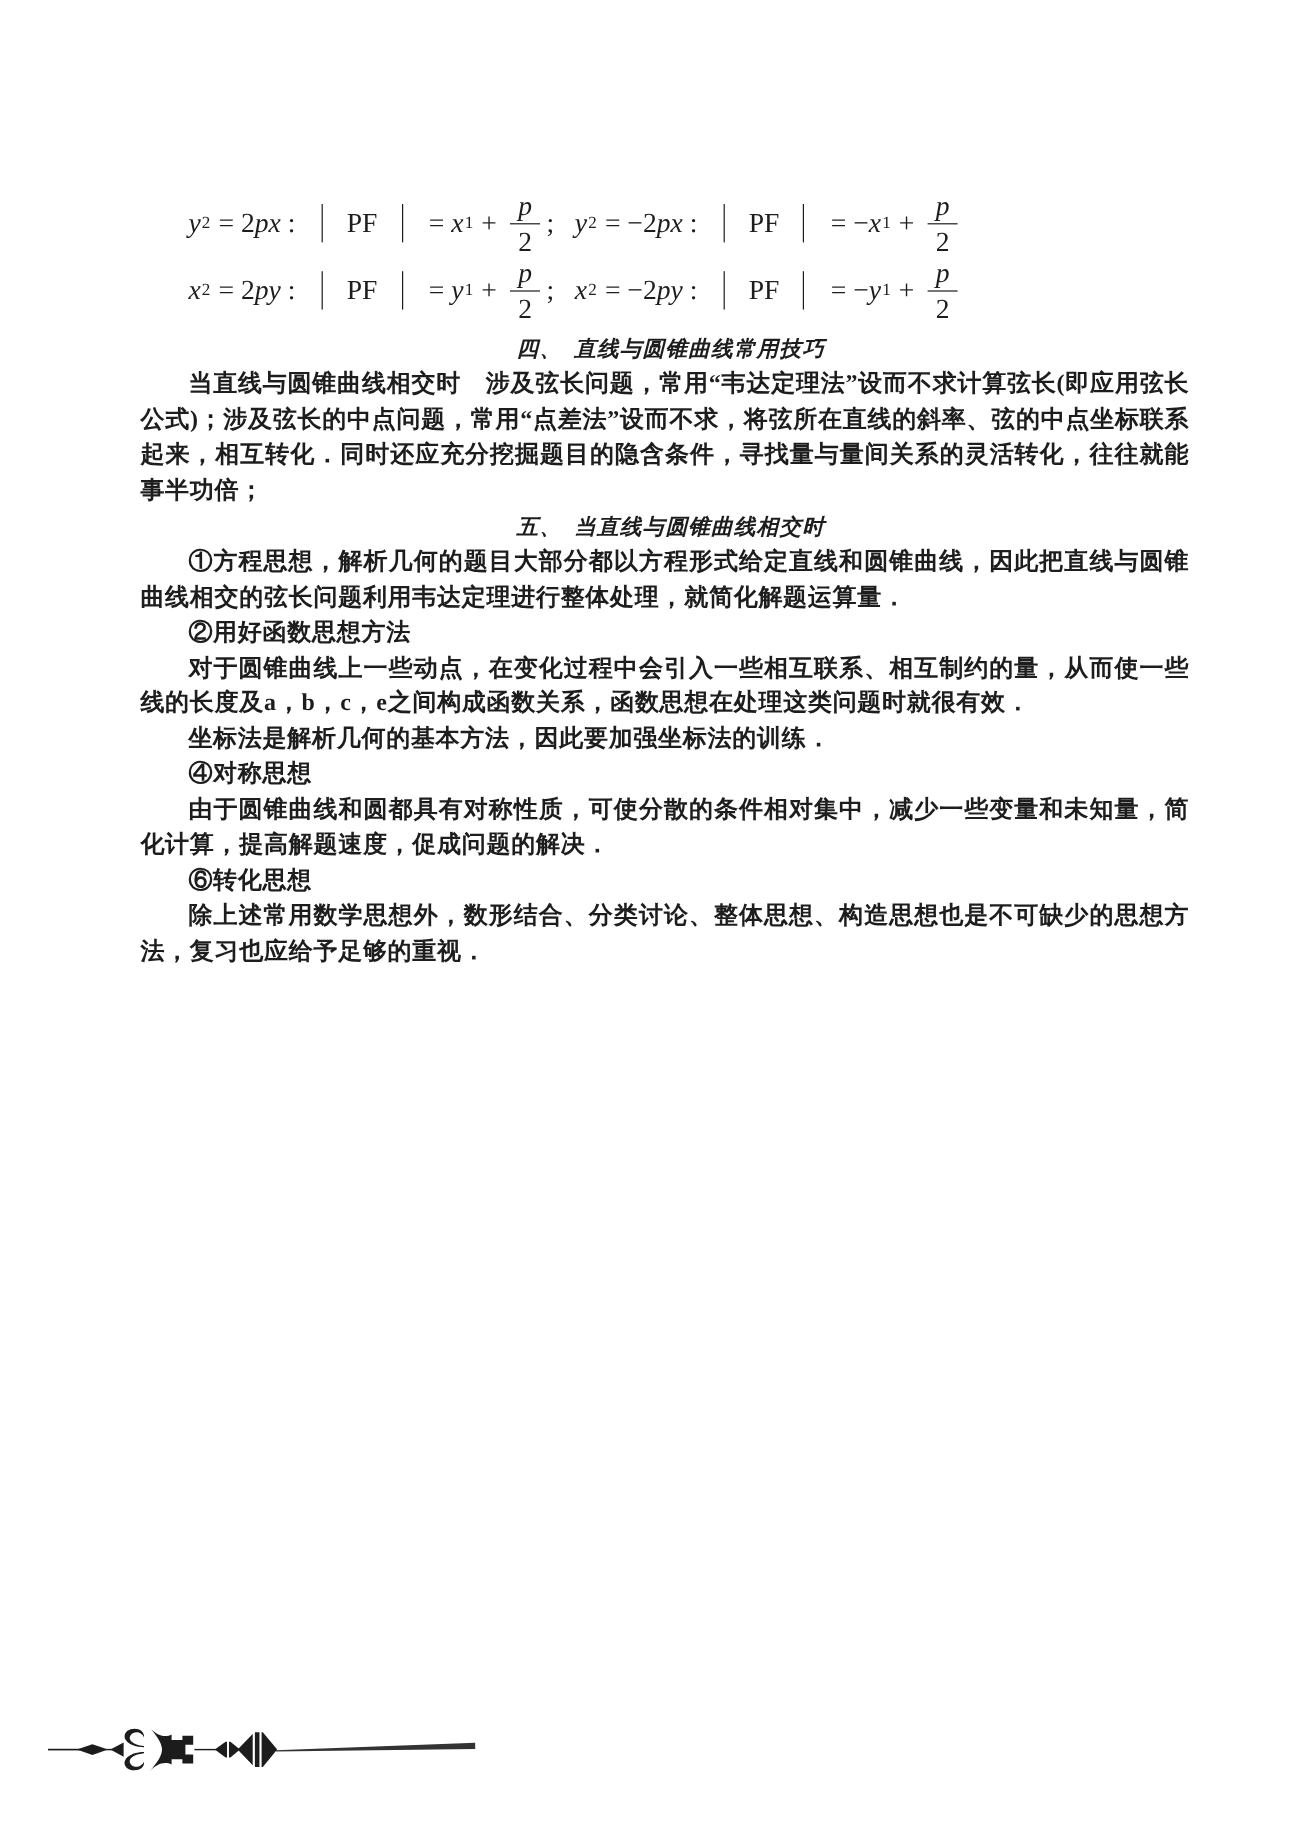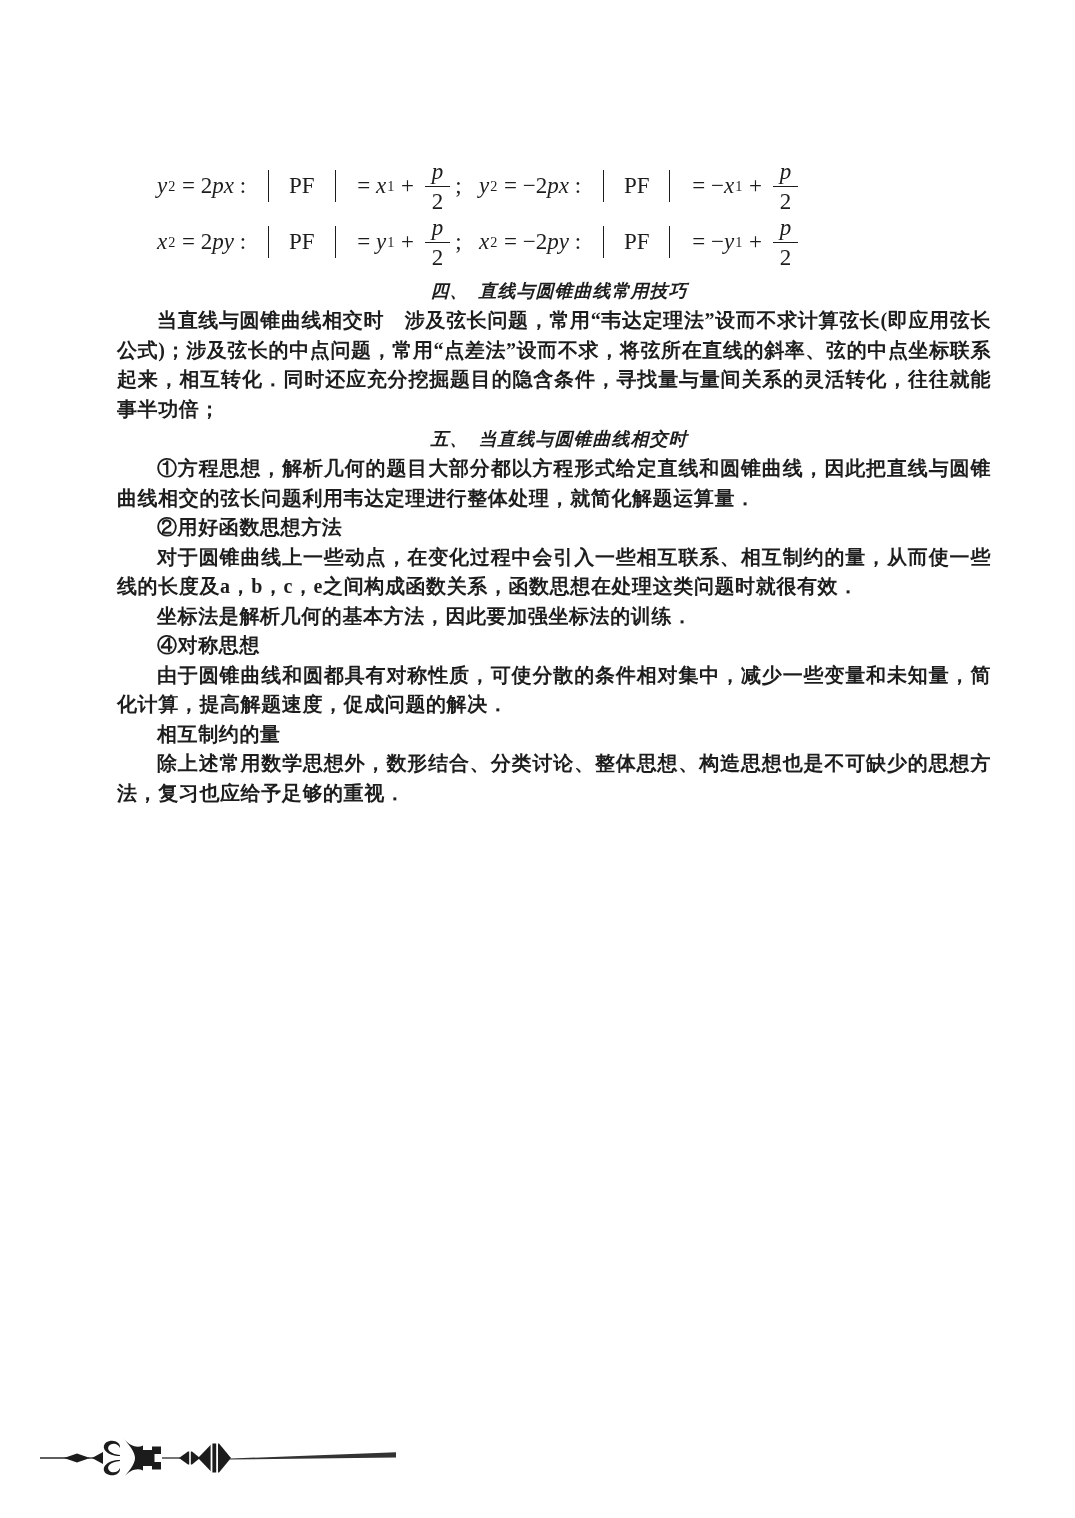--- a/index.html
+++ b/index.html
@@ -74,21 +74,21 @@
 
     <div class="heading">
       <span class="hnum">五、</span><span class="htitle">当直线与圆锥曲线相交时</span>
     </div>
     <p class="para">①方程思想，解析几何的题目大部分都以方程形式给定直线和圆锥曲线，因此把直线与圆锥曲线相交的弦长问题利用韦达定理进行整体处理，就简化解题运算量．</p>
     <p class="para">②用好函数思想方法</p>
     <p class="para">对于圆锥曲线上一些动点，在变化过程中会引入一些相互联系、相互制约的量，从而使一些线的长度及a，b，c，e之间构成函数关系，函数思想在处理这类问题时就很有效．</p>
     <p class="para">坐标法是解析几何的基本方法，因此要加强坐标法的训练．</p>
     <p class="para">④对称思想</p>
     <p class="para">由于圆锥曲线和圆都具有对称性质，可使分散的条件相对集中，减少一些变量和未知量，简化计算，提高解题速度，促成问题的解决．</p>
-    <p class="para">相互制约的量</p>
+    <p class="para">⑥转化思想</p>
     <p class="para">除上述常用数学思想外，数形结合、分类讨论、整体思想、构造思想也是不可缺少的思想方法，复习也应给予足够的重视．</p>
   </div>
 
   <svg class="footer-ornament" viewBox="0 0 365 42" xmlns="http://www.w3.org/2000/svg">
     <g fill="#1c1c1c">
 
       <rect x="0" y="20.3" width="27" height="1.4"></rect>
       <polygon points="24,21 37,16.5 50,21 37,25.5"></polygon>
       <rect x="48" y="20.4" width="10" height="1.2"></rect>
 

